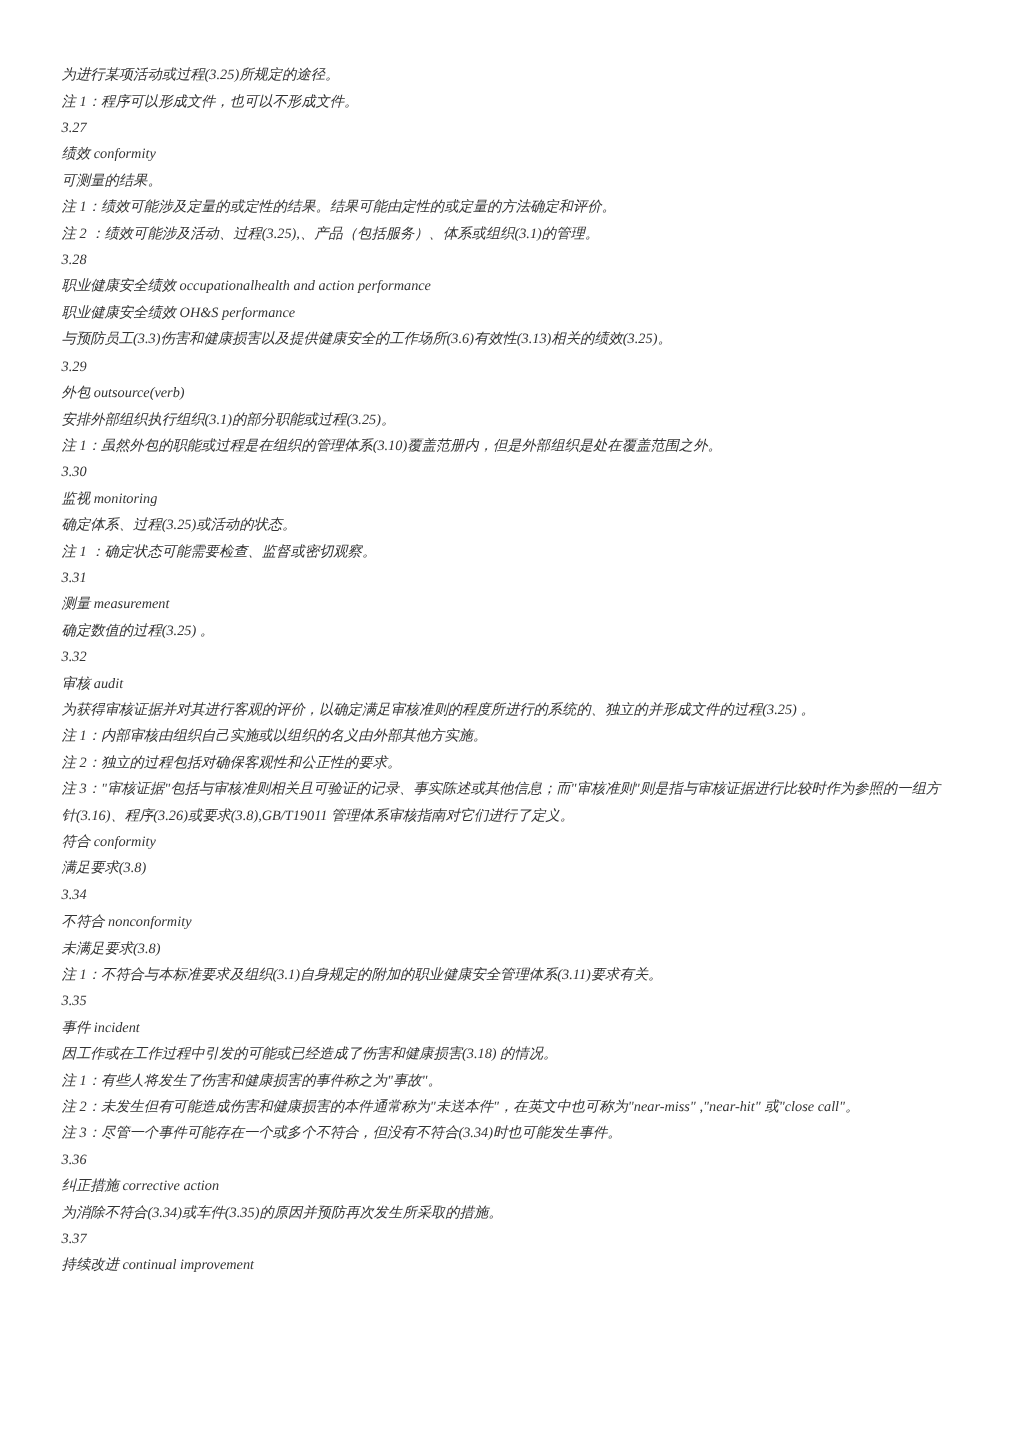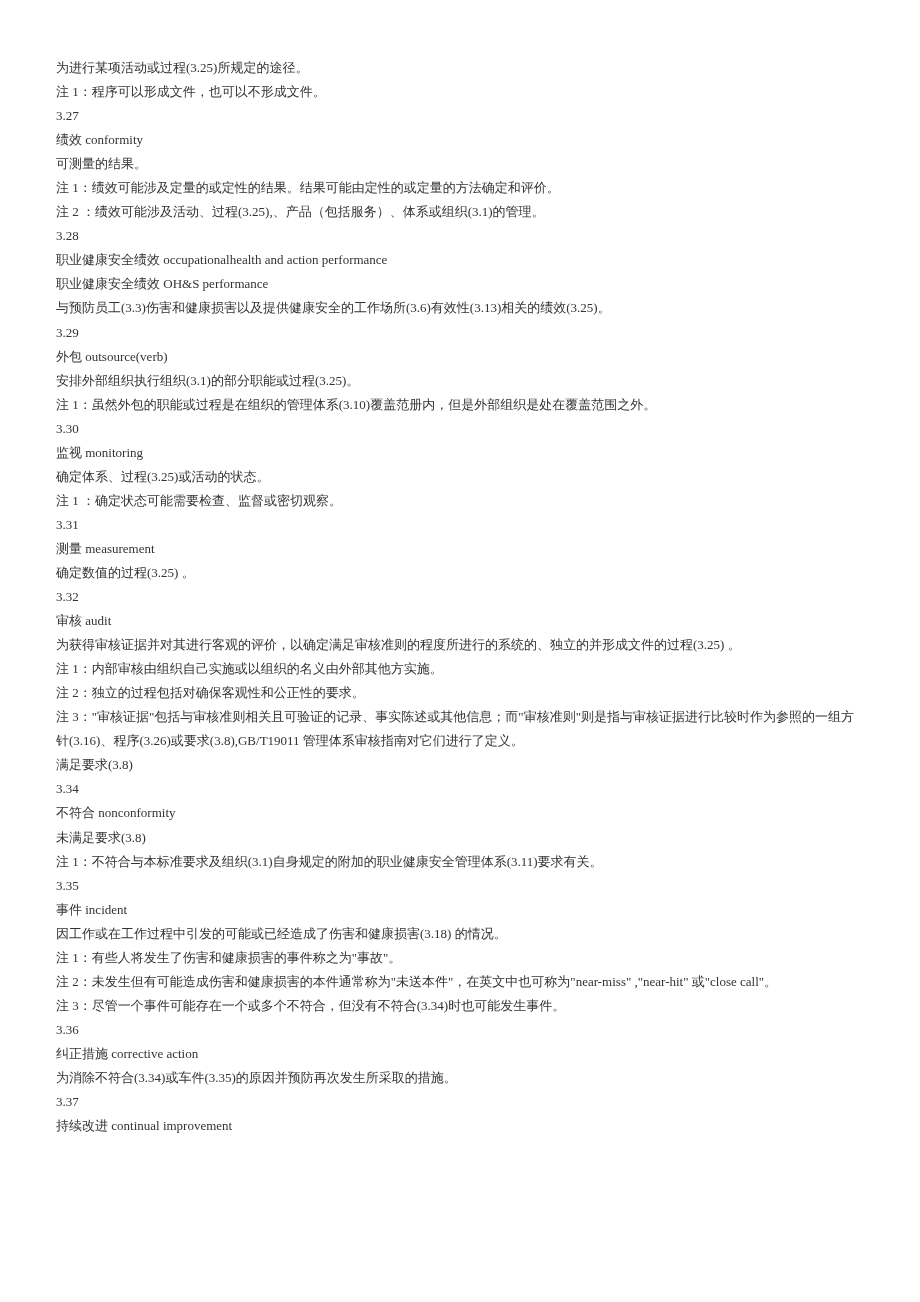--- a/index.html
+++ b/index.html
@@ -9,20 +9,21 @@
       color: #333;
       background: #fff;
       margin: 0;
       padding: 56px;
       width: 920px;
       box-sizing: border-box;
     }
     p {
       margin: 0;
       padding: 0;
+      font-style: italic;
     }
     .line {
       display: block;
     }
   </style>
 </head>
 <body>
 
 <div>
   <p class="line">为进行某项活动或过程(3.25)所规定的途径。</p>
@@ -46,20 +47,21 @@
   <p class="line">注 1 ：确定状态可能需要检查、监督或密切观察。</p>
   <p class="line">3.31</p>
   <p class="line">测量 measurement</p>
   <p class="line">确定数值的过程(3.25) 。</p>
   <p class="line">3.32</p>
   <p class="line">审核 audit</p>
   <p class="line">为获得审核证据并对其进行客观的评价，以确定满足审核准则的程度所进行的系统的、独立的并形成文件的过程(3.25) 。</p>
   <p class="line">注 1：内部审核由组织自己实施或以组织的名义由外部其他方实施。</p>
   <p class="line">注 2：独立的过程包括对确保客观性和公正性的要求。</p>
   <p class="line">注 3："审核证据"包括与审核准则相关且可验证的记录、事实陈述或其他信息；而"审核准则"则是指与审核证据进行比较时作为参照的一组方针(3.16)、程序(3.26)或要求(3.8),GB/T19011 管理体系审核指南对它们进行了定义。</p>
+  <p class="line">符合 conformity</p>
   <p class="line">满足要求(3.8)</p>
   <p class="line">3.34</p>
   <p class="line">不符合 nonconformity</p>
   <p class="line">未满足要求(3.8)</p>
   <p class="line">注 1：不符合与本标准要求及组织(3.1)自身规定的附加的职业健康安全管理体系(3.11)要求有关。</p>
   <p class="line">3.35</p>
   <p class="line">事件 incident</p>
   <p class="line">因工作或在工作过程中引发的可能或已经造成了伤害和健康损害(3.18) 的情况。</p>
   <p class="line">注 1：有些人将发生了伤害和健康损害的事件称之为"事故"。</p>
   <p class="line">注 2：未发生但有可能造成伤害和健康损害的本件通常称为"未送本件"，在英文中也可称为"near-miss" ,"near-hit" 或"close call"。</p>

